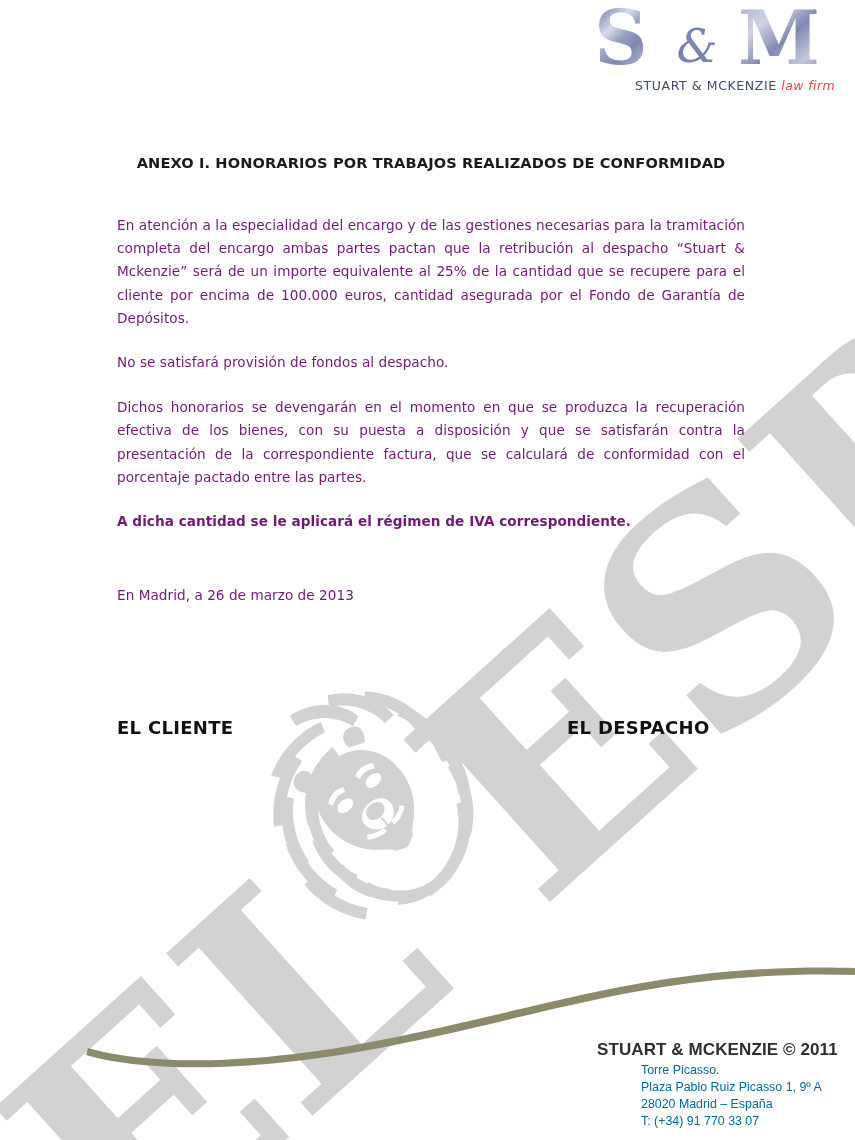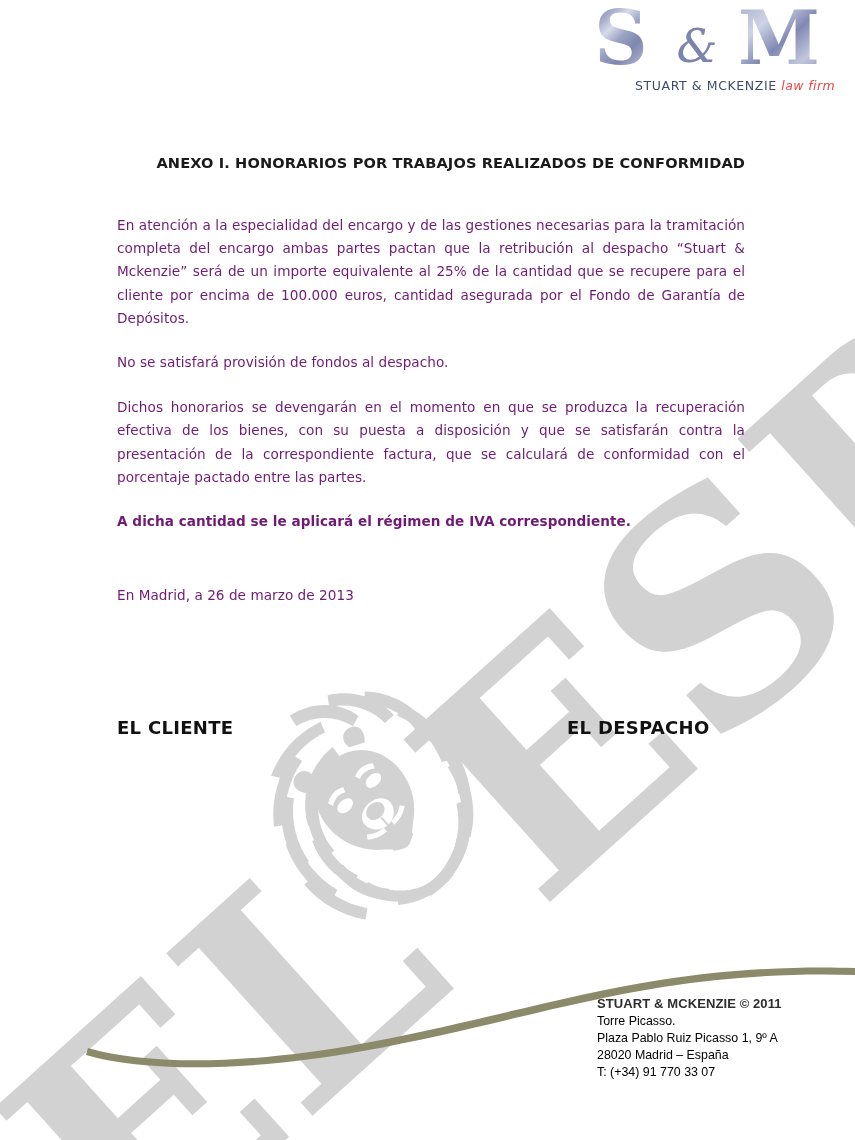--- a/index.html
+++ b/index.html
@@ -85,21 +85,21 @@
   .doc {
     position: absolute;
     left: 117px;
     top: 0;
     width: 628px;
     z-index: 2;
   }
   .doc-title {
     margin: 0;
     padding-top: 152px;
-    text-align: right;
+    text-align: center;
     font-size: 14.6px;
     font-weight: 700;
     line-height: 1.55;
     letter-spacing: 0.1px;
     color: #1a1a1a;
   }
   .doc-title .tline { display: block; }
 
   p.para {
     margin: 0;
@@ -143,32 +143,34 @@
   }
   .footer-addr {
     position: absolute;
     left: 597px;
     top: 995px;
     z-index: 3;
     font-family: "Liberation Sans", "DejaVu Sans", sans-serif;
     color: #4a4a4a;
   }
   .footer-addr .f-name {
-    font-size: 13px;
+    font-size: 17px;
     font-weight: 700;
     color: #2e2e2e;
     letter-spacing: 0.1px;
     line-height: 1.35;
     white-space: nowrap;
+    margin-top: 44px;
   }
   .footer-addr .f-line {
     font-size: 12.4px;
     line-height: 1.38;
-    color: #000000;
+    color: #0369a1;
     white-space: nowrap;
+    margin-left: 44px;
   }
 </style>
 </head>
 <body>
 
 <div class="page">
 
   <div class="watermark-layer">
     <div class="wm-text wm-espanol">EL ESPAÑOL</div>
 

